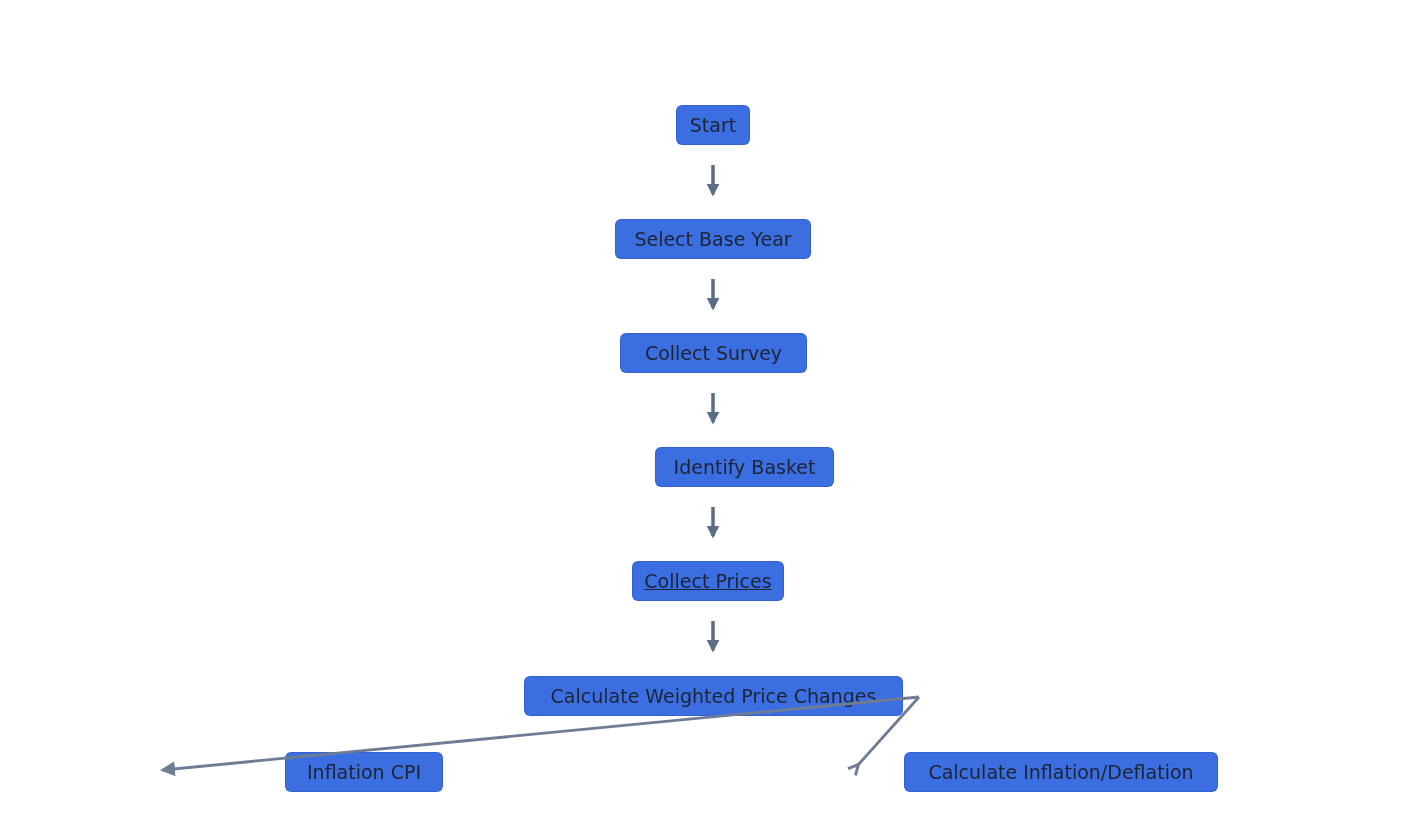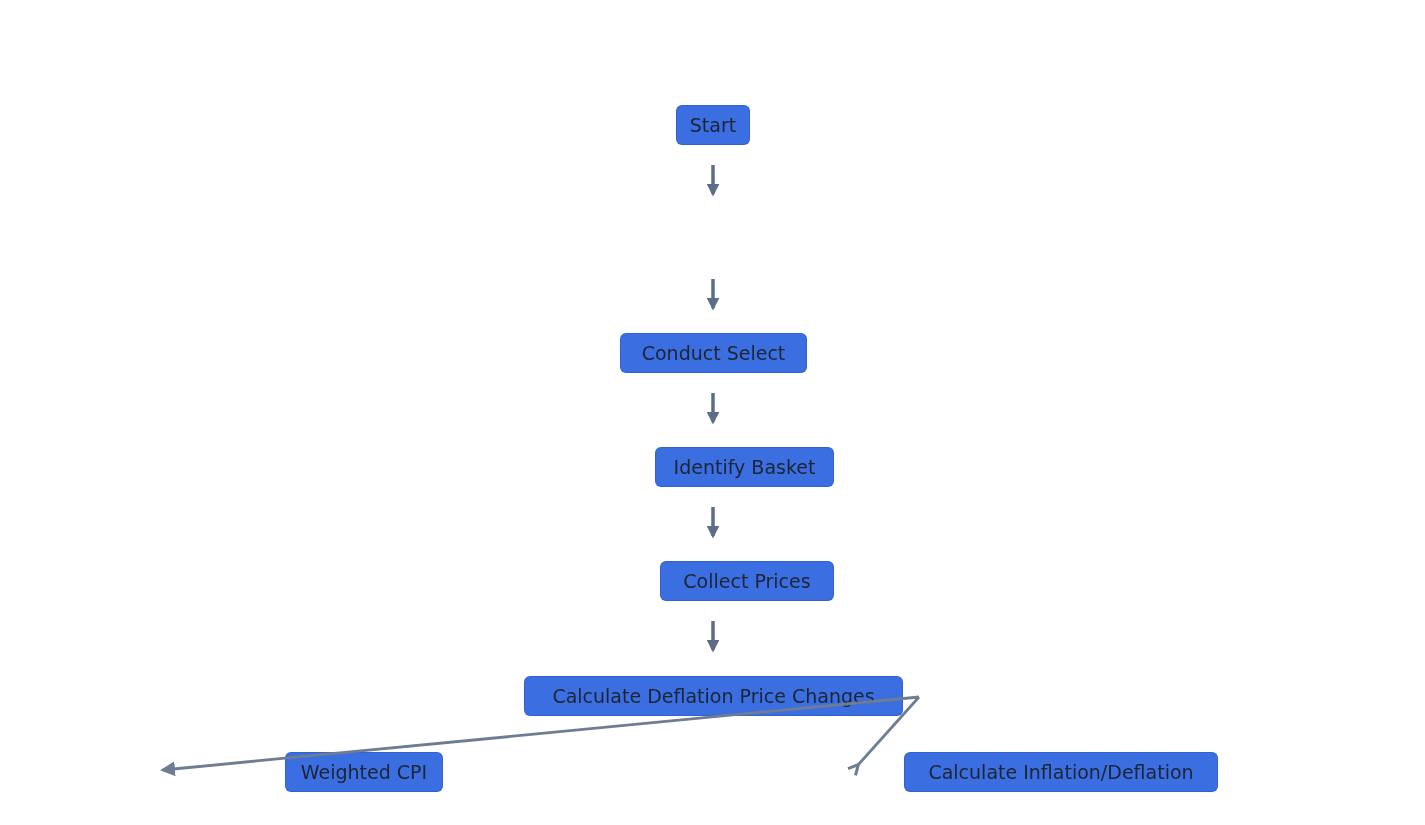--- a/index.html
+++ b/index.html
@@ -56,30 +56,31 @@
   .larrow { stroke: #6e7c94; stroke-width: 2.8; }
 </style>
 </head>
 <body>
 
 <div class="stage">
 
 
   <div class="node" style="left:676px; top:105px; width:74px;">Start</div>
 
+  <div class="node" style="left:615px; top:219px; width:196px;">Select Base Year</div>
 
-  <div class="node" style="left:620px; top:333px; width:187px;">Conduct Select</div>
+  <div class="node" style="left:620px; top:333px; width:187px;">Collect Survey</div>
 
   <div class="node" style="left:624px; top:447px; width:179px;margin-left:31px;">Identify Basket</div>
 
-  <div class="node" style="left:660px; top:561px; width:174px;">Collect Prices</div>
+  <div class="node" style="left:632px; top:561px; width:152px;text-decoration:underline;">Collect Prices</div>
 
-  <div class="node" style="left:524px; top:676px; width:379px;">Calculate Deflation Price Changes</div>
+  <div class="node" style="left:524px; top:676px; width:379px;">Calculate Weighted Price Changes</div>
 
-  <div class="node" style="left:285px; top:752px; width:158px;">Weighted CPI</div>
+  <div class="node" style="left:285px; top:752px; width:158px;">Inflation CPI</div>
 
   <div class="node" style="left:904px; top:752px; width:314px;">Calculate Inflation/Deflation</div>
 
   <svg class="arrows" width="1425" height="825" viewBox="0 0 1425 825">
     <defs>
       <marker id="triV" viewBox="0 0 10 10" refX="8" refY="5" markerWidth="13" markerHeight="13" markerUnits="userSpaceOnUse" orient="auto">
         <path d="M0,0 L10,5 L0,10 Z" fill="#5d6c87"></path>
       </marker>
       <marker id="triL" viewBox="0 0 10 10" refX="8" refY="5" markerWidth="15" markerHeight="15" markerUnits="userSpaceOnUse" orient="auto">
         <path d="M0,0 L10,5 L0,10 Z" fill="#6e7c94"></path>

